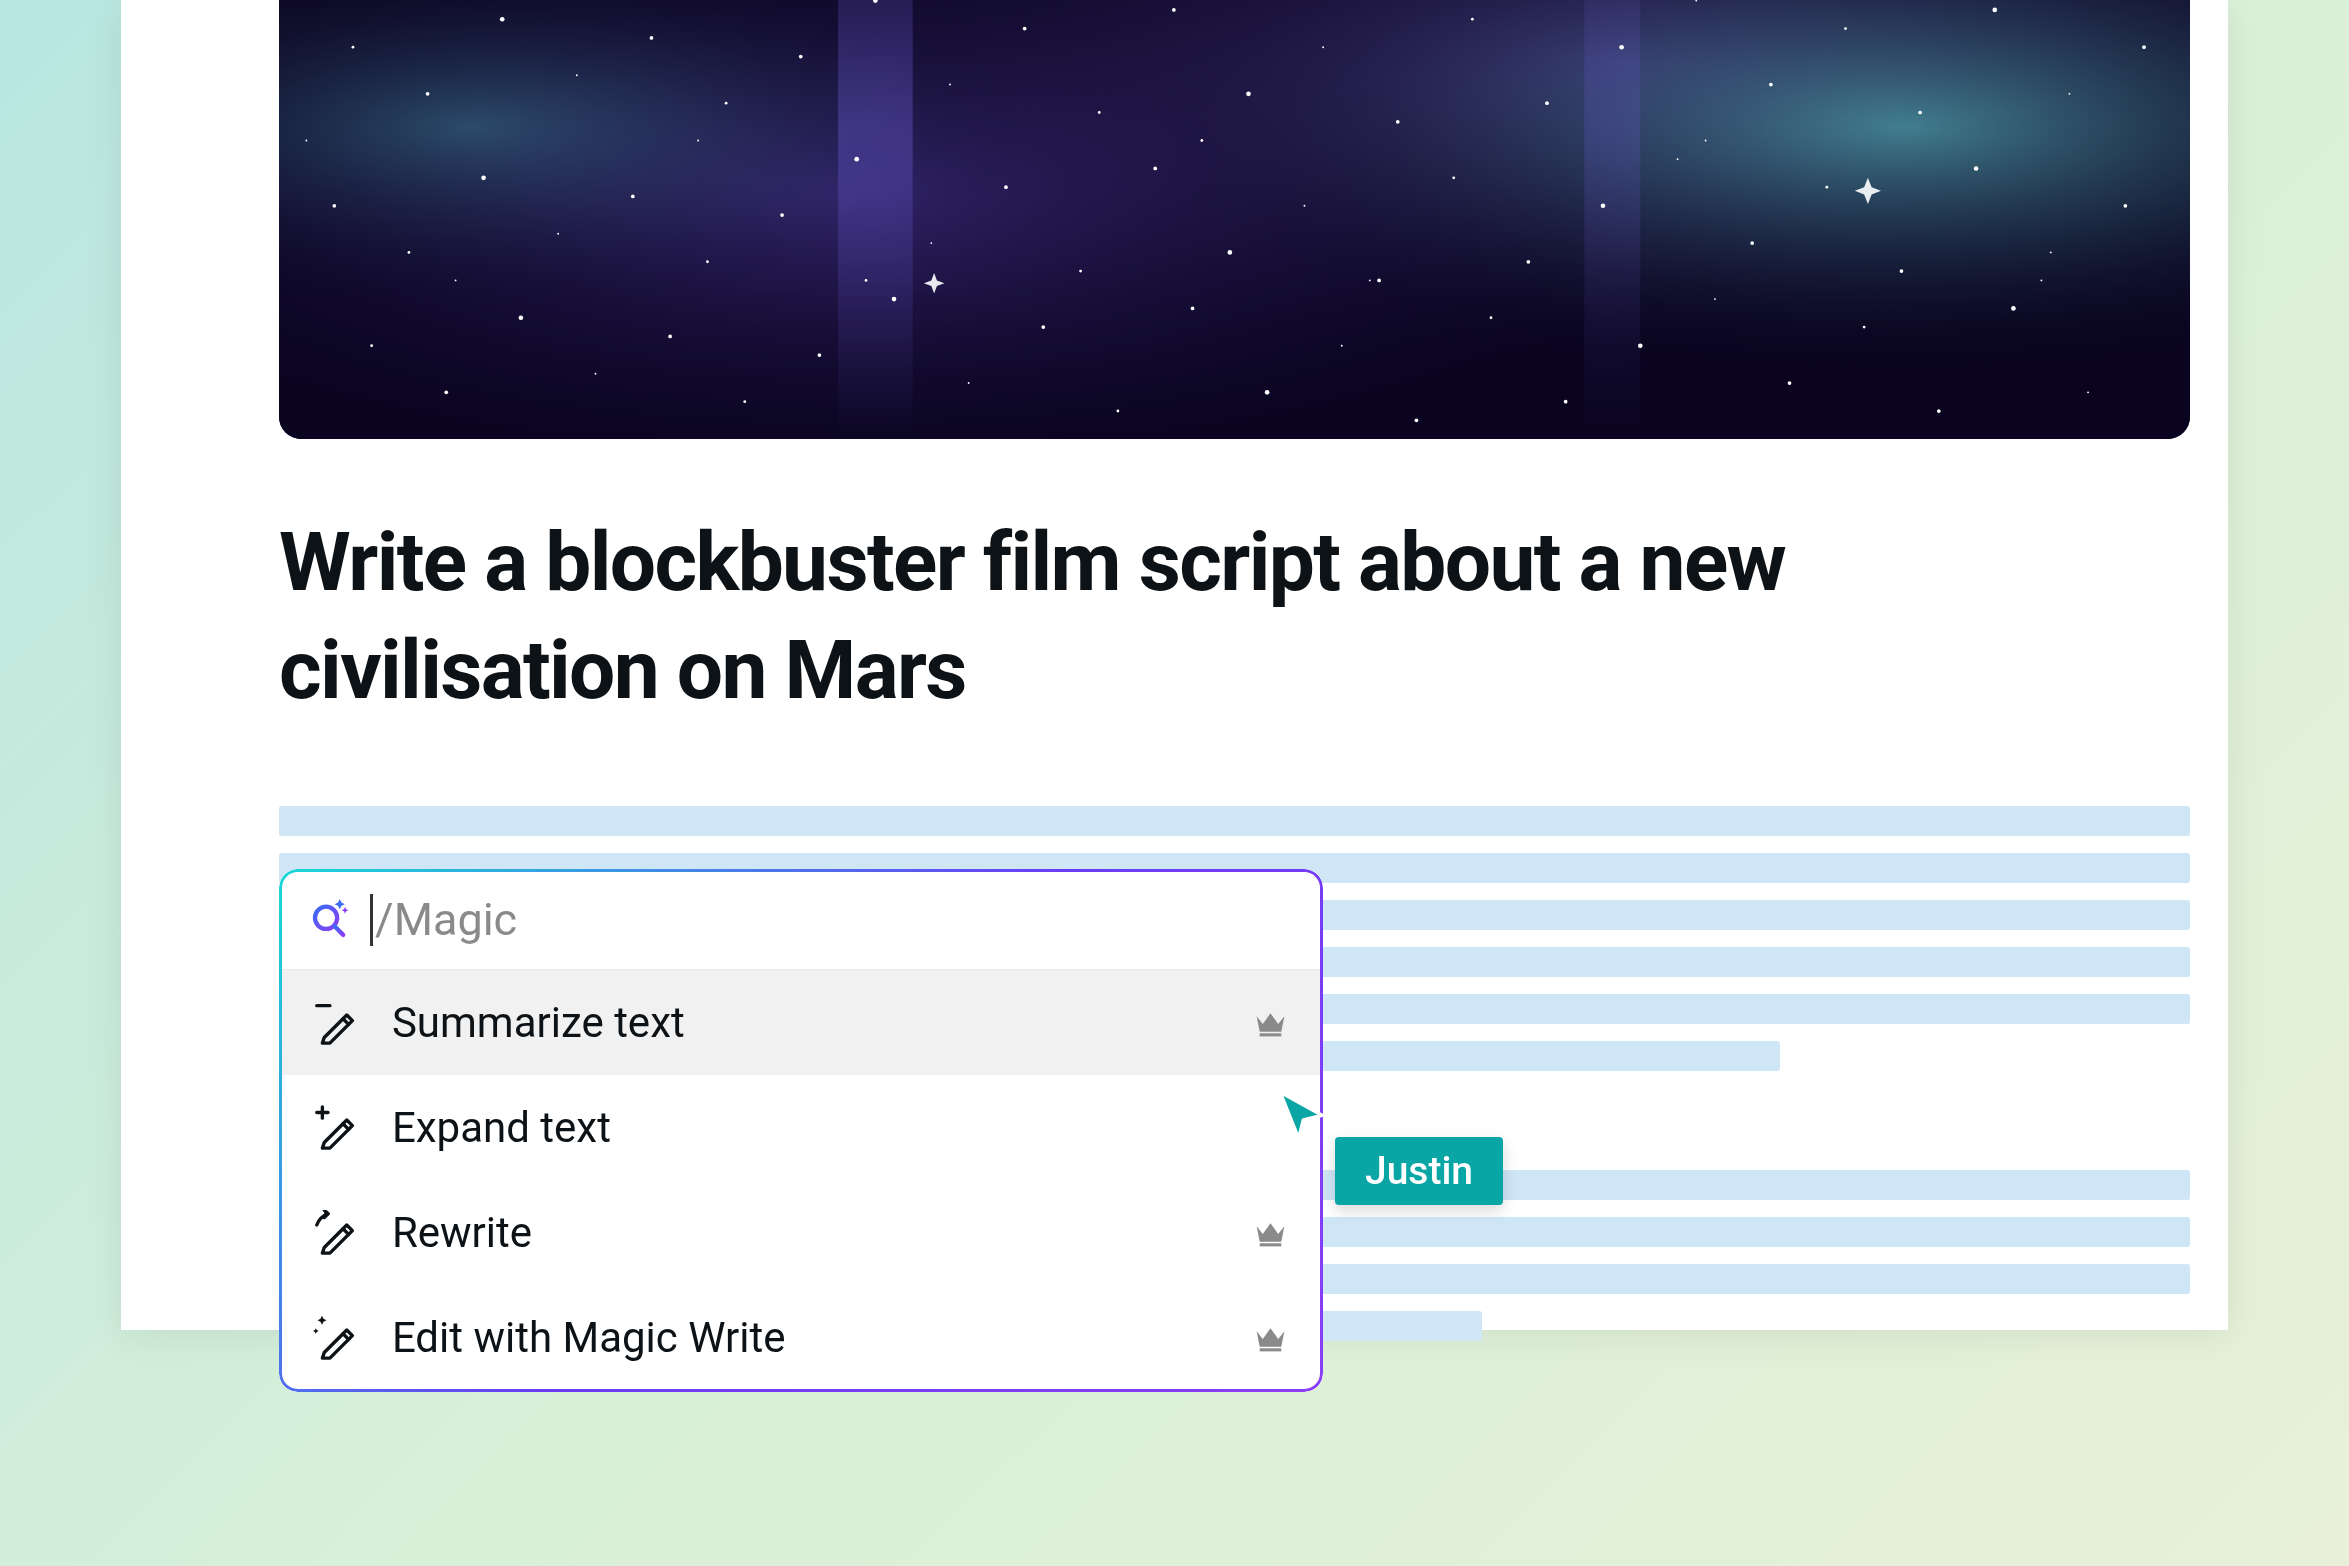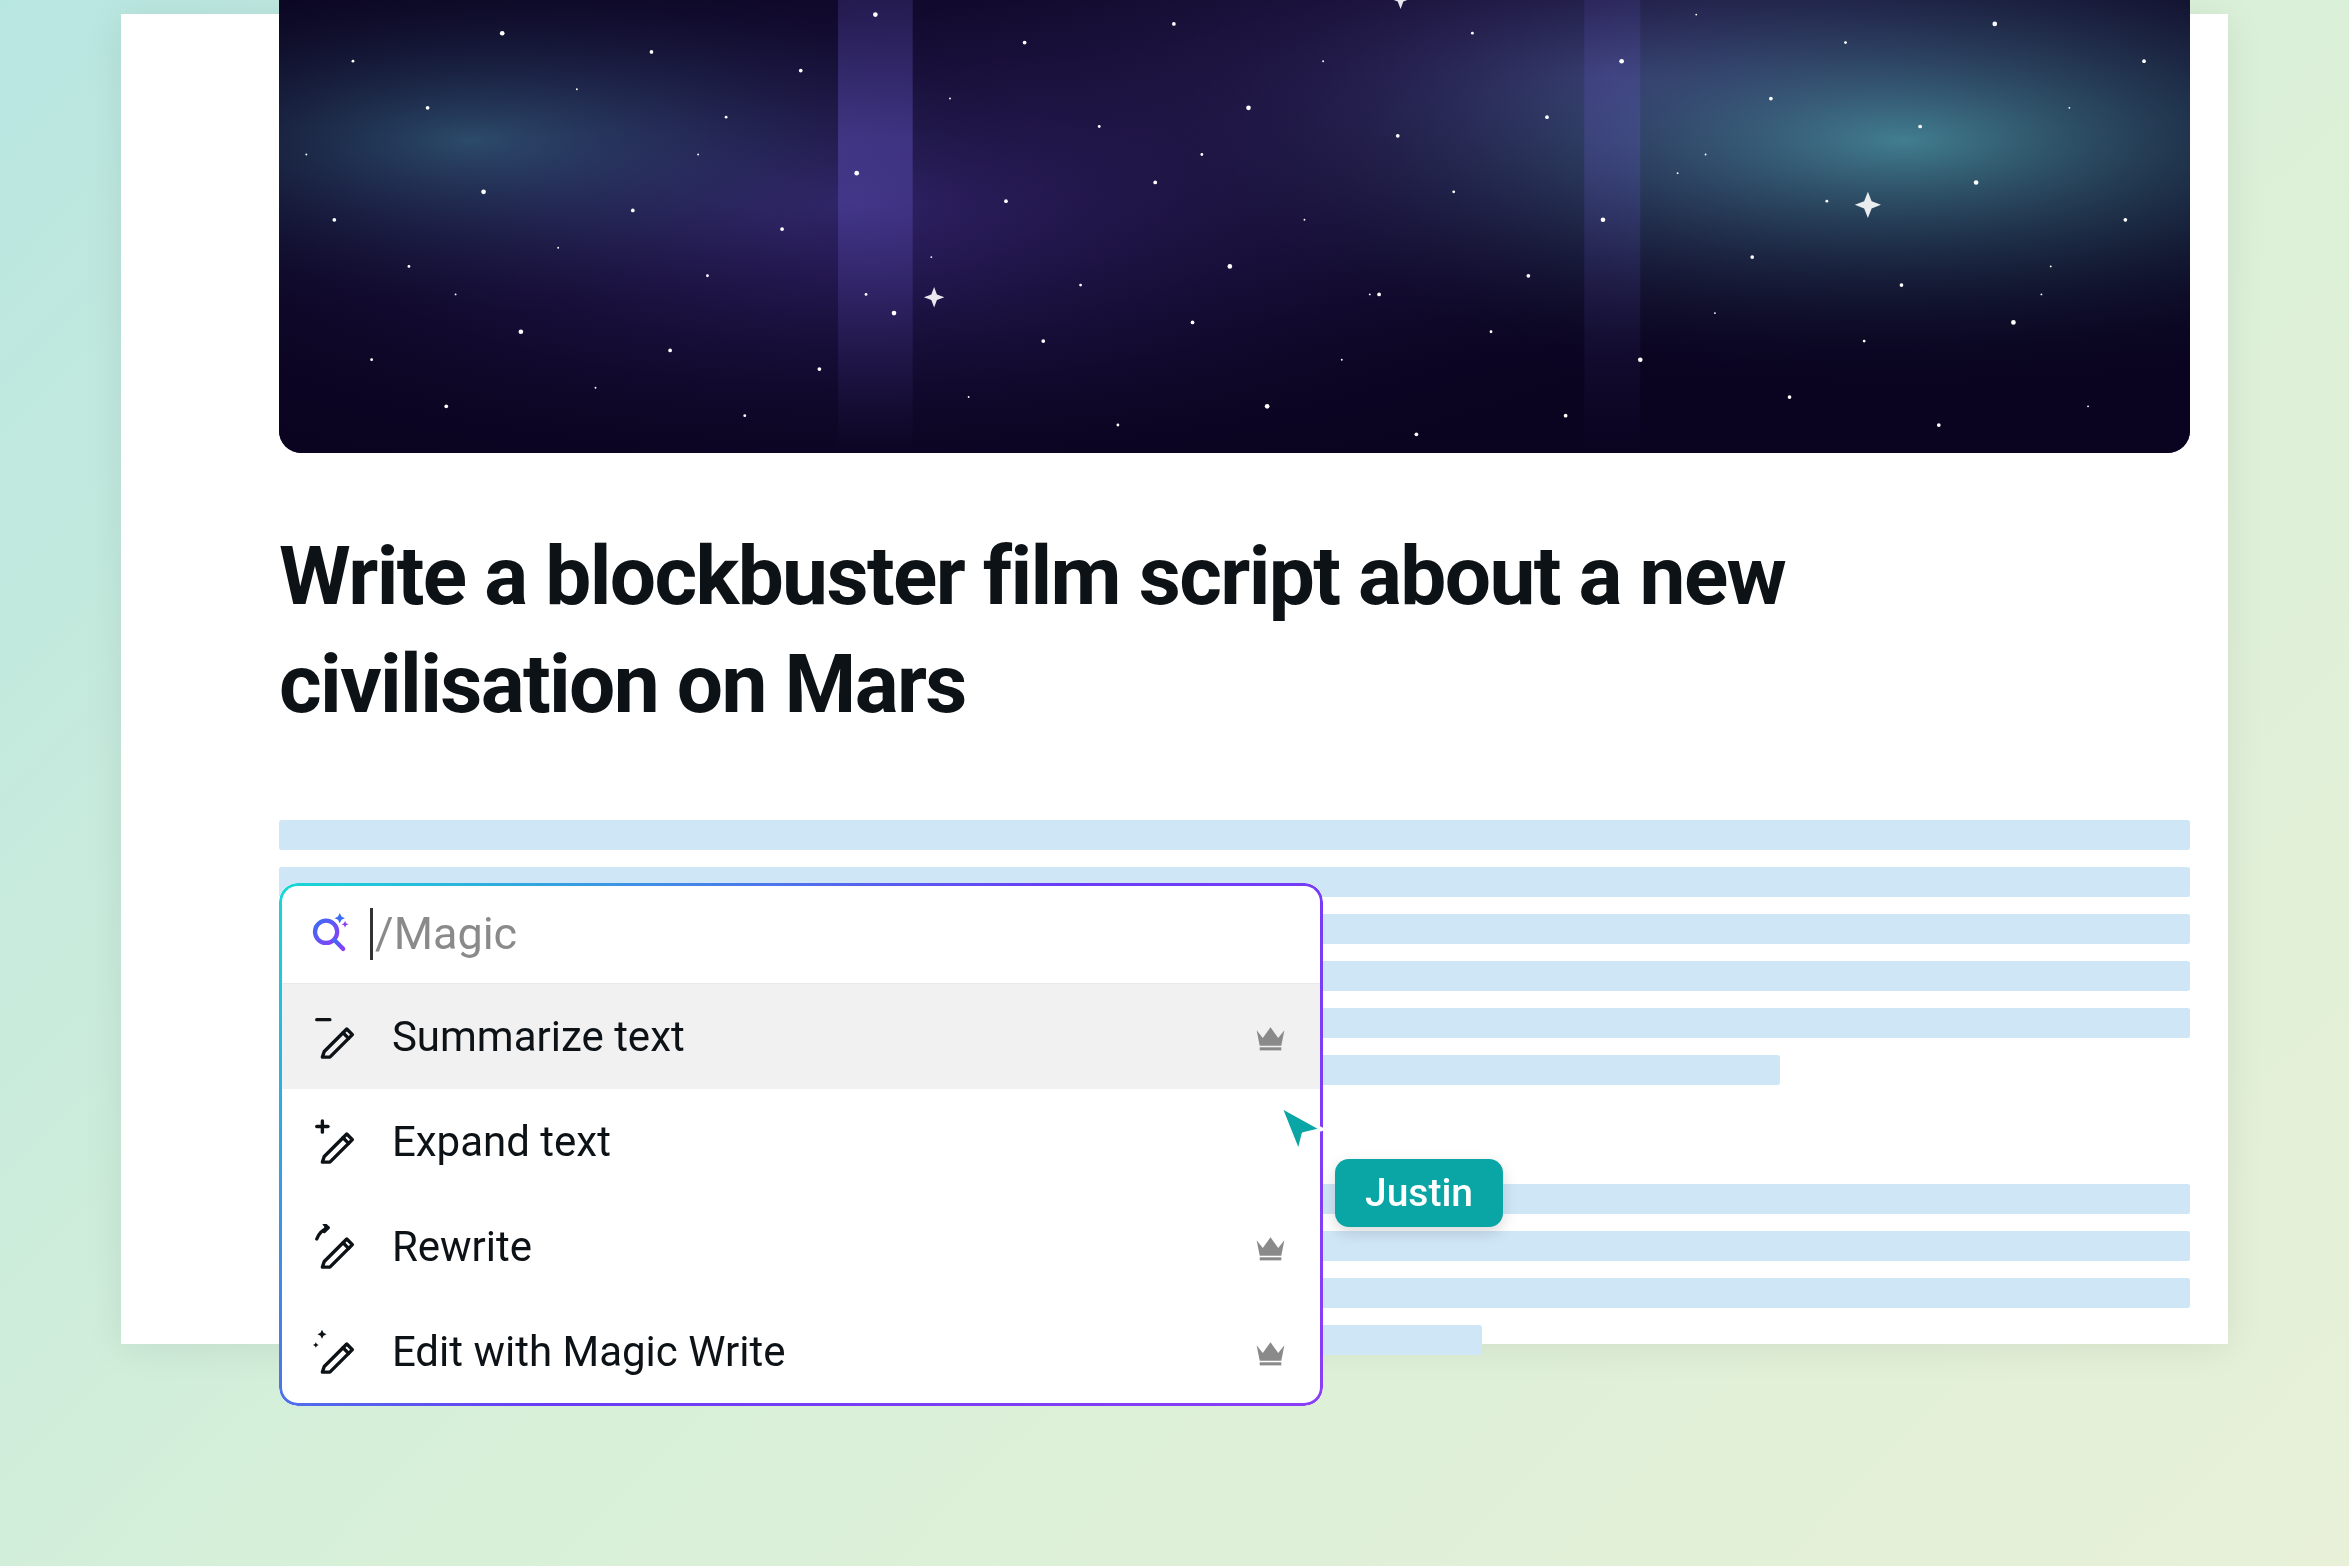--- a/index.html
+++ b/index.html
@@ -9,21 +9,21 @@
       height: 1566px;
       font-family: -apple-system, BlinkMacSystemFont, "Segoe UI", Roboto, Helvetica, Arial, sans-serif;
       background: linear-gradient(135deg, #b8e6e1 0%, #d8f0d8 50%, #e8f0d8 100%);
       overflow: hidden;
       position: relative;
     }
     
     .page-container {
       position: absolute;
       left: 121px;
-      top: 14px;
+      top: 0;
       width: 2107px;
       height: 1330px;
       background: #ffffff;
       box-shadow: 0 3.7px 37px rgba(0,0,0,0.08);
     }
     
     .hero-image {
       position: absolute;
       left: 158px;
       top: -186px;
@@ -188,24 +188,23 @@
     
     .user-badge {
       position: absolute;
       left: 1214px;
       top: 1137px;
       background: #0aa5a5;
       color: #ffffff;
       font-size: 39px;
       font-weight: 500;
       padding: 11.2px 30px;
-      border-radius: 14px;
+      border-radius: 4px;
       z-index: 10;
       box-shadow: 0 5.6px 15px rgba(0,0,0,0.15);
-      margin-top: 8px;
     }
   </style>
 </head>
 <body>
 
 <div class="page-container">
 
   <div class="hero-image">
     <svg viewBox="0 0 2050 670" preserveAspectRatio="xMidYMid slice">
       <defs>

